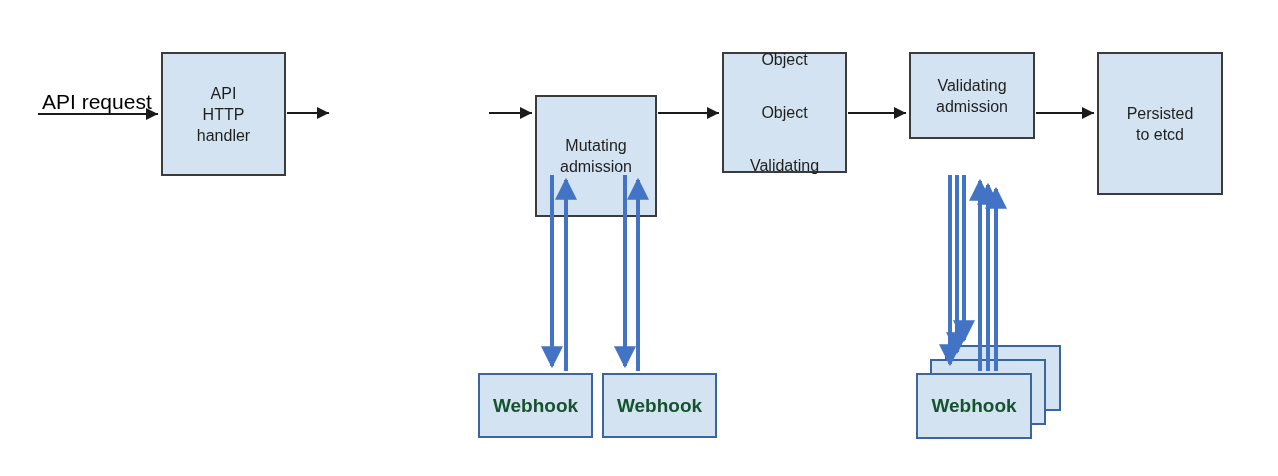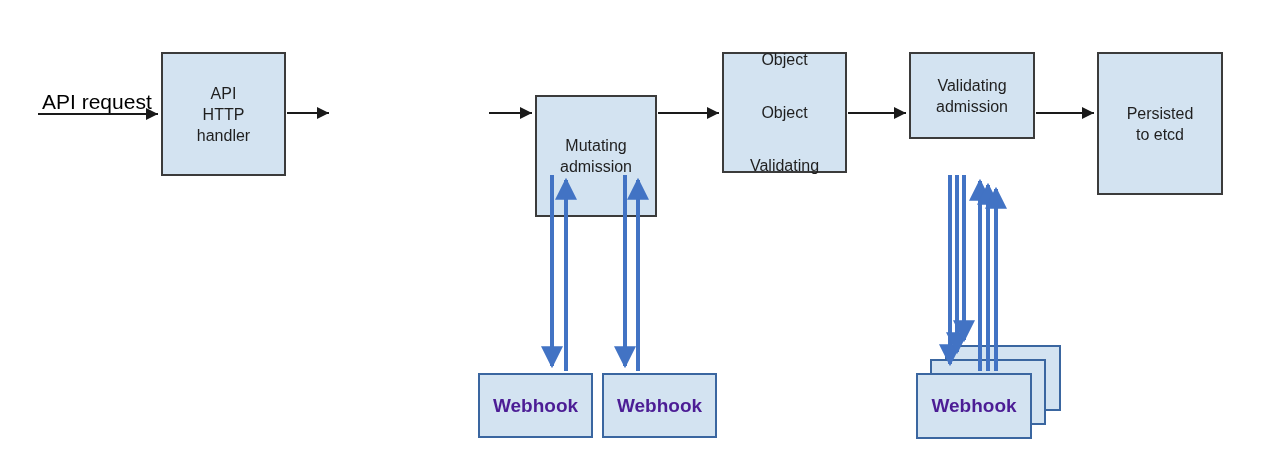--- a/index.html
+++ b/index.html
@@ -29,21 +29,21 @@
     color:#1f1f1f;
   }
   .webhook{
     position:absolute;
     box-sizing:border-box;
     background:var(--node-fill);
     border:2px solid var(--webhook-border);
     display:flex;align-items:center;justify-content:center;
     text-align:center;
     font-size:19px;font-weight:600;
-    color:#4c1d95;
+    color:#14532d;
   }
   #n-api      {left:161px;top:52px;width:125px;height:124px;justify-content:center;}
   #n-auth     {left:332px;top:51px;width:156px;height:122px;}
   #n-mutating {left:535px;top:51px;width:122px;height:122px;margin-top:44px;}
   #n-schema   {left:722px;top:52px;width:125px;height:121px;gap:32px;}
   #n-validating{left:909px;top:52px;width:126px;height:87px;}
   #n-etcd     {left:1097px;top:52px;width:126px;height:143px;}
 
   #wh-mut-1   {left:478px;top:373px;width:115px;height:65px;}
   #wh-mut-2   {left:602px;top:373px;width:115px;height:65px;}

